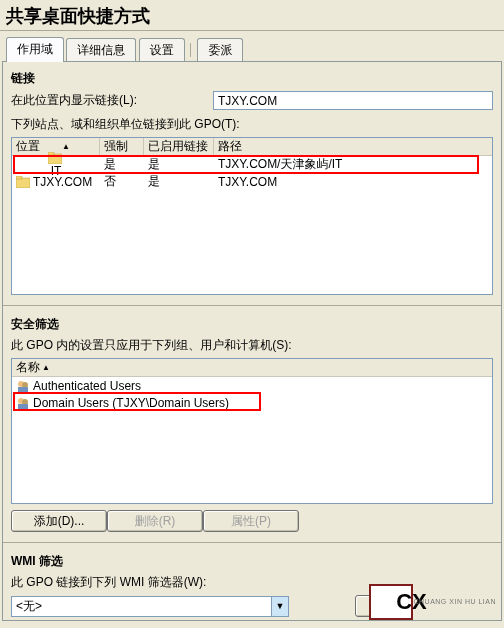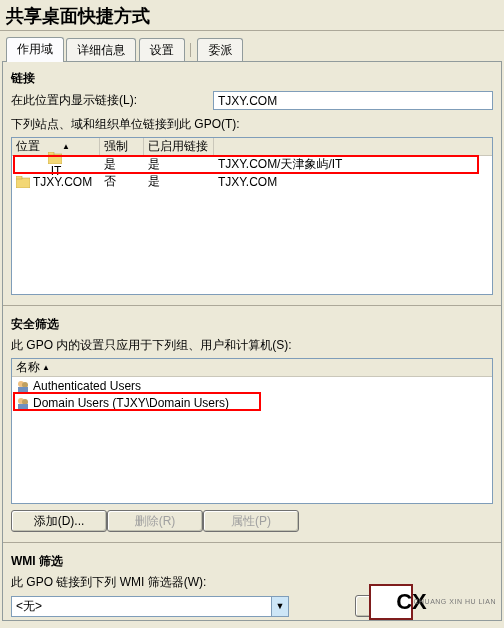--- a/index.html
+++ b/index.html
@@ -247,20 +247,21 @@
   <div style="margin-bottom:4px;">下列站点、域和组织单位链接到此 GPO(T):</div>
 
   <div class="listview" style="height:158px;">
     <div class="lv-header">
       <div class="lv-col" style="width:88px;gap:20px;">
         <span>位置</span>
           <span class="sort-arrow">▲</span>
       </div>
       <div class="lv-col" style="width:44px;">强制</div>
       <div class="lv-col" style="width:70px;">已启用链接</div>
+      <div class="lv-col" style="flex:1; border-right:none;">路径</div>
     </div>
     <div class="lv-body">
       <div class="lv-row">
         <div class="lv-cell" style="width:88px;flex-direction:column;">
           <span class="icon-folder">
             <svg viewBox="0 0 14 12">
                 <rect x="0" y="2" width="14" height="10" fill="#f3d774" stroke="#b89b3e" stroke-width="0.5"></rect>
                 <rect x="0" y="0" width="6" height="3" fill="#f3d774" stroke="#b89b3e" stroke-width="0.5"></rect>
               </svg>
           </span>

